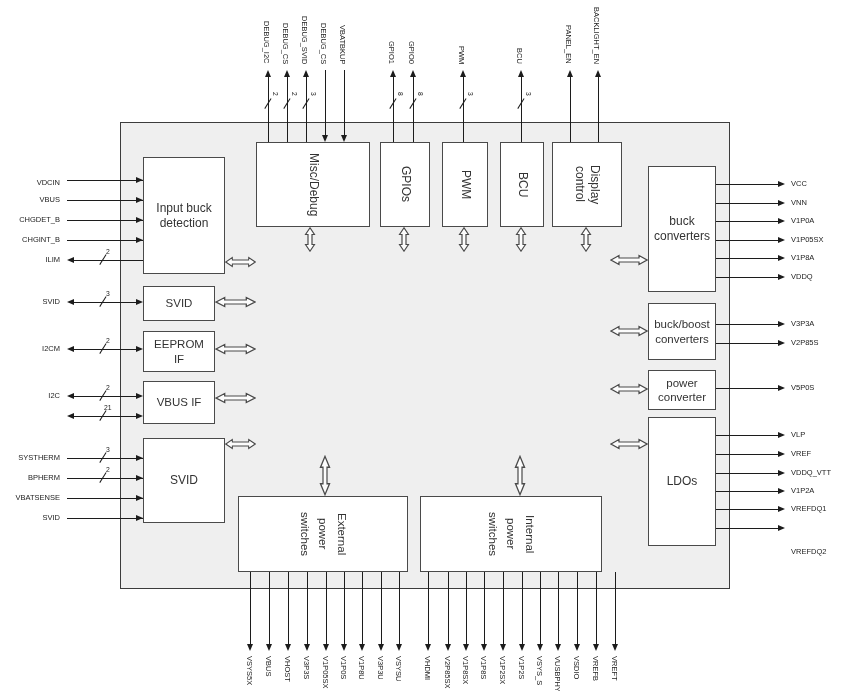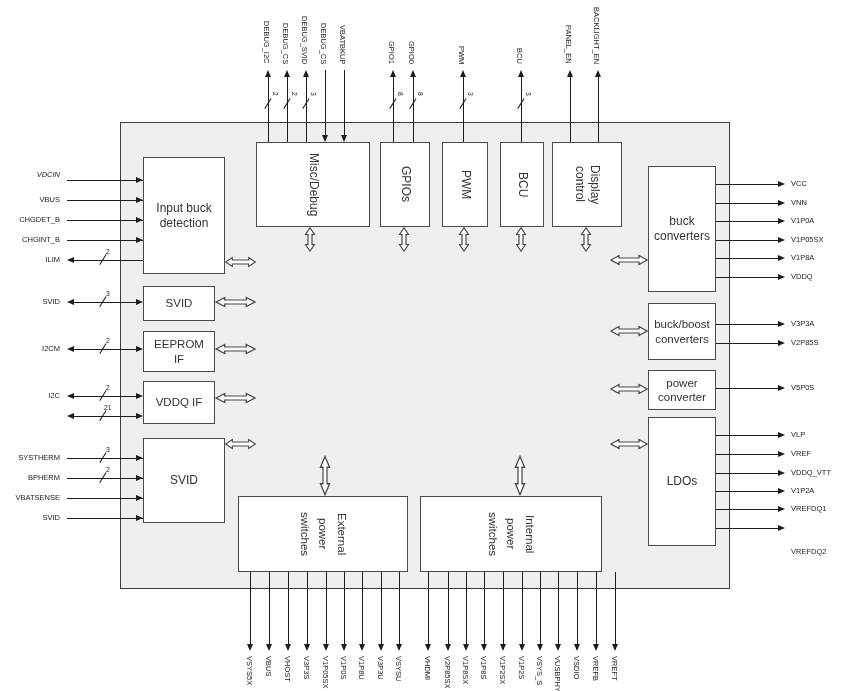--- a/index.html
+++ b/index.html
@@ -34,21 +34,21 @@
   <div class="blk" style="left:143px;top:157px;width:82px;height:117px;font-size:12px;">
     <div><span>Input buck</span><br><span>detection</span></div>
   </div>
   <div class="blk" style="left:143px;top:286px;width:72px;height:35px;font-size:11.5px;">
     <span>SVID</span>
   </div>
   <div class="blk" style="left:143px;top:331px;width:72px;height:41px;font-size:11.5px;">
     <span style="width:58px;">EEPROM IF</span>
   </div>
   <div class="blk" style="left:143px;top:381px;width:72px;height:43px;font-size:11.5px;">
-    <span>VDDQ IF</span>
+    <span>VBUS IF</span>
   </div>
   <div class="blk" style="left:143px;top:438px;width:82px;height:85px;font-size:12px;">
     <span>SVID</span>
   </div>
 
   <div class="blk vtxt" style="left:256px;top:142px;width:114px;height:85px;font-size:12px;">
     <span>Misc/Debug</span>
   </div>
   <div class="blk vtxt" style="left:380px;top:142px;width:50px;height:85px;font-size:12px;">
     <span>GPIOs</span>
@@ -129,21 +129,21 @@
       <polygon points="6,1 10.5,9 8,9 8,21 10.5,21 6,29 1.5,21 4,21 4,9 1.5,9" fill="#fcfcfc" stroke="#4a4a4a" stroke-width="1.2"></polygon>
     </svg>
 
   <svg class="da" style="left:319px;top:455px;width:12px;height:41px;" viewBox="0 0 12 30" preserveAspectRatio="none">
       <polygon points="6,1 10.5,9 8,9 8,21 10.5,21 6,29 1.5,21 4,21 4,9 1.5,9" fill="#fcfcfc" stroke="#4a4a4a" stroke-width="1.2"></polygon>
     </svg>
   <svg class="da" style="left:514px;top:455px;width:12px;height:41px;" viewBox="0 0 12 30" preserveAspectRatio="none">
       <polygon points="6,1 10.5,9 8,9 8,21 10.5,21 6,29 1.5,21 4,21 4,9 1.5,9" fill="#fcfcfc" stroke="#4a4a4a" stroke-width="1.2"></polygon>
     </svg>
 
-  <span class="lblL" style="top:170px;font-style:italic;">VDCIN</span>
+  <span class="lblL" style="top:178px;">VDCIN</span>
   <div class="hl" style="left:67px;top:180px;width:76px;"></div>
   <div class="ah-r" style="left:136px;top:177px;"></div>
 
   <span class="lblL" style="top:195px;">VBUS</span>
   <div class="hl" style="left:67px;top:200px;width:76px;"></div>
   <div class="ah-r" style="left:136px;top:197px;"></div>
 
   <span class="lblL" style="top:215px;">CHGDET_B</span>
   <div class="hl" style="left:67px;top:220px;width:76px;"></div>
   <div class="ah-r" style="left:136px;top:217px;"></div>

